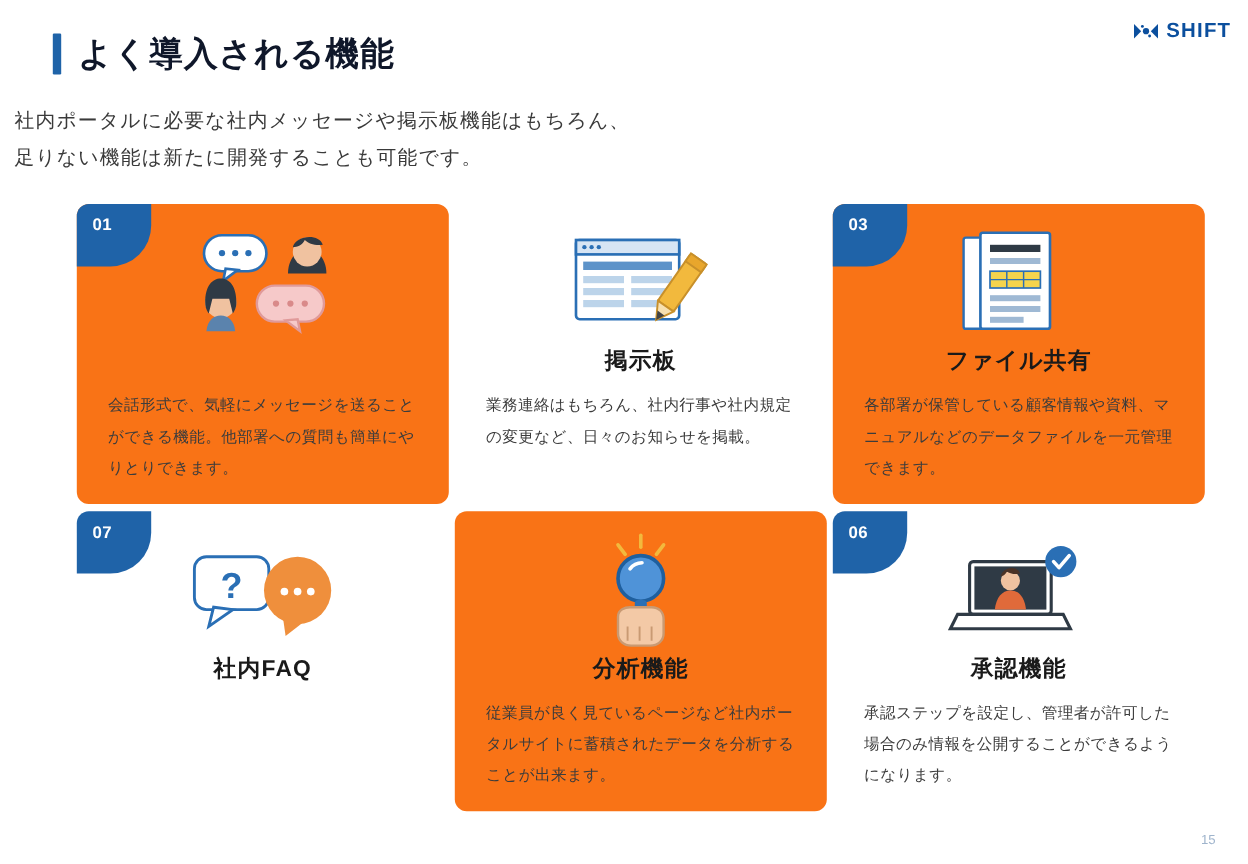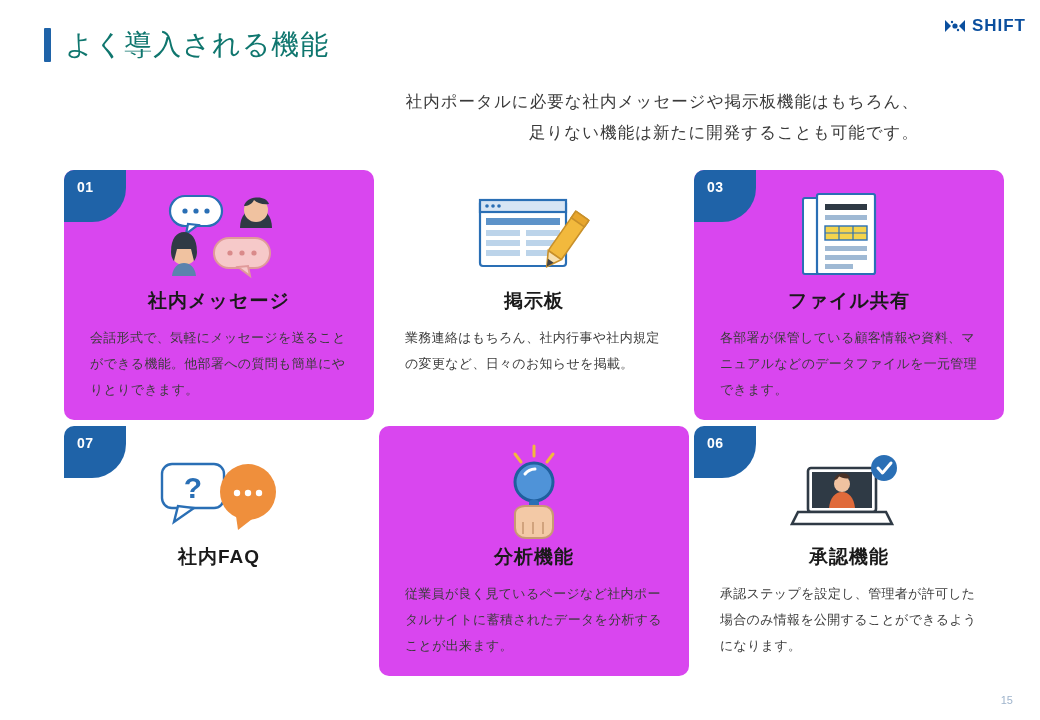--- a/index.html
+++ b/index.html
@@ -53,31 +53,31 @@
   }
   .title-bar {
     width: 7px;
     height: 34px;
     background: #1f63a8;
     margin-right: 14px;
     border-radius: 1px;
   }
   .title-text {
     font-size: 28px;
-    font-weight: normal;
-    color: #0f766e;
+    font-weight: bold;
+    color: #0f172a;
     letter-spacing: 1px;
   }
 
   .lead {
     position: absolute;
     top: 86px;
     left: 0;
     width: 907px;
-    text-align: right;
+    text-align: left;
     font-size: 16.5px;
     line-height: 1.85;
     color: #3a3a3a;
     letter-spacing: 1px;
   }
 
   
   .grid {
     position: absolute;
     top: 170px;
@@ -91,21 +91,21 @@
   }
   .card {
     position: relative;
     width: 310px;
     height: 250px;
     border-radius: 10px;
     background: transparent;
     overflow: visible;
   }
   .card.shaded {
-    background: #d946ef;
+    background: #f97316;
     text-decoration: underline;
   }
   .badge {
     position: absolute;
     left: 0;
     top: 0;
     width: 62px;
     height: 52px;
     background: #1f63a8;
     border-top-left-radius: 10px;
@@ -212,21 +212,20 @@
           <path d="M27 62 c0 -14 6 -20 13 -20 c7 0 13 6 13 20 c0 6 -3 9 -3 9 l-3 -12 l-14 0 l-3 12 c0 0 -3 -3 -3 -9 z" fill="#2f3a45"></path>
           <path d="M28 86 c1 -9 6 -13 12 -13 c6 0 11 4 12 13 z" fill="#5b83ad"></path>
 
           <rect x="70" y="48" width="56" height="30" rx="15" fill="#f6c9c9" stroke="#e09a9a" stroke-width="2"></rect>
           <path d="M104 76 L106 86 L94 77 Z" fill="#f6c9c9" stroke="#e09a9a" stroke-width="2"></path>
           <circle cx="86" cy="63" r="2.6" fill="#d98a8a"></circle>
           <circle cx="98" cy="63" r="2.6" fill="#d98a8a"></circle>
           <circle cx="110" cy="63" r="2.6" fill="#d98a8a"></circle>
         </svg>
       </div>
-      <div class="card-title">社内メッセージ</div>
       <div class="card-body">会話形式で、気軽にメッセージを送ることができる機能。他部署への質問も簡単にやりとりできます。</div>
     </div>
 
     <div class="card">
       <div class="icon-wrap">
         <svg width="140" height="92" viewBox="0 0 140 92">
           <rect x="16" y="10" width="86" height="66" rx="3" fill="#ffffff" stroke="#2a6fb5" stroke-width="2.2"></rect>
           <rect x="16" y="10" width="86" height="12" fill="#d7e5f4" stroke="#2a6fb5" stroke-width="2.2"></rect>
           <circle cx="23" cy="16" r="1.8" fill="#2a6fb5"></circle>
           <circle cx="29" cy="16" r="1.8" fill="#2a6fb5"></circle>

